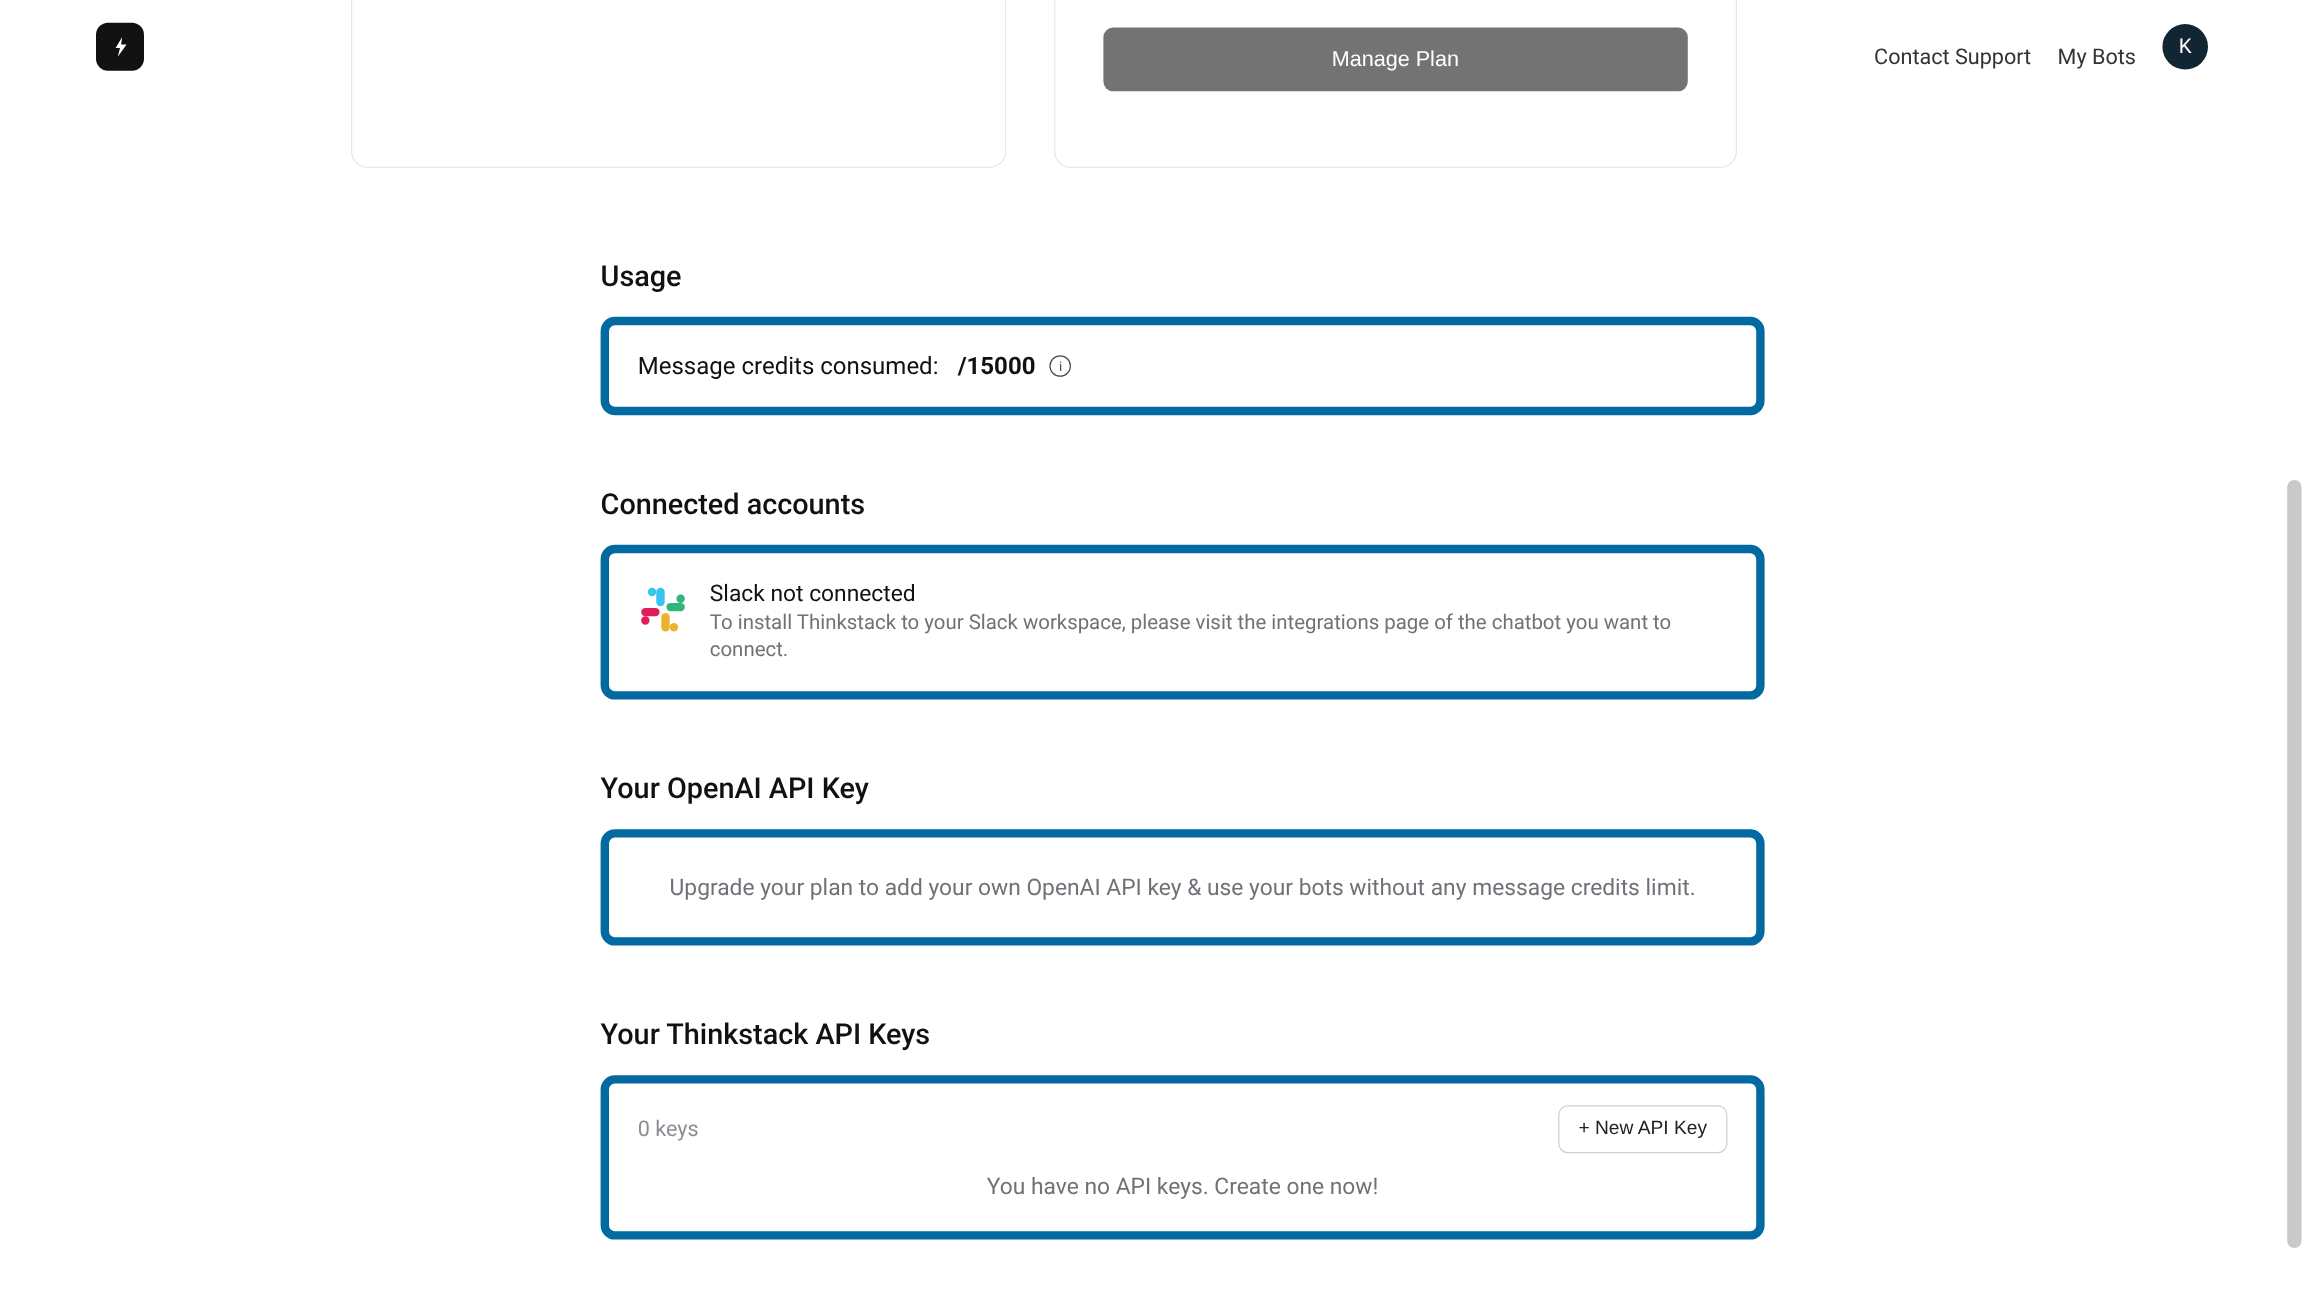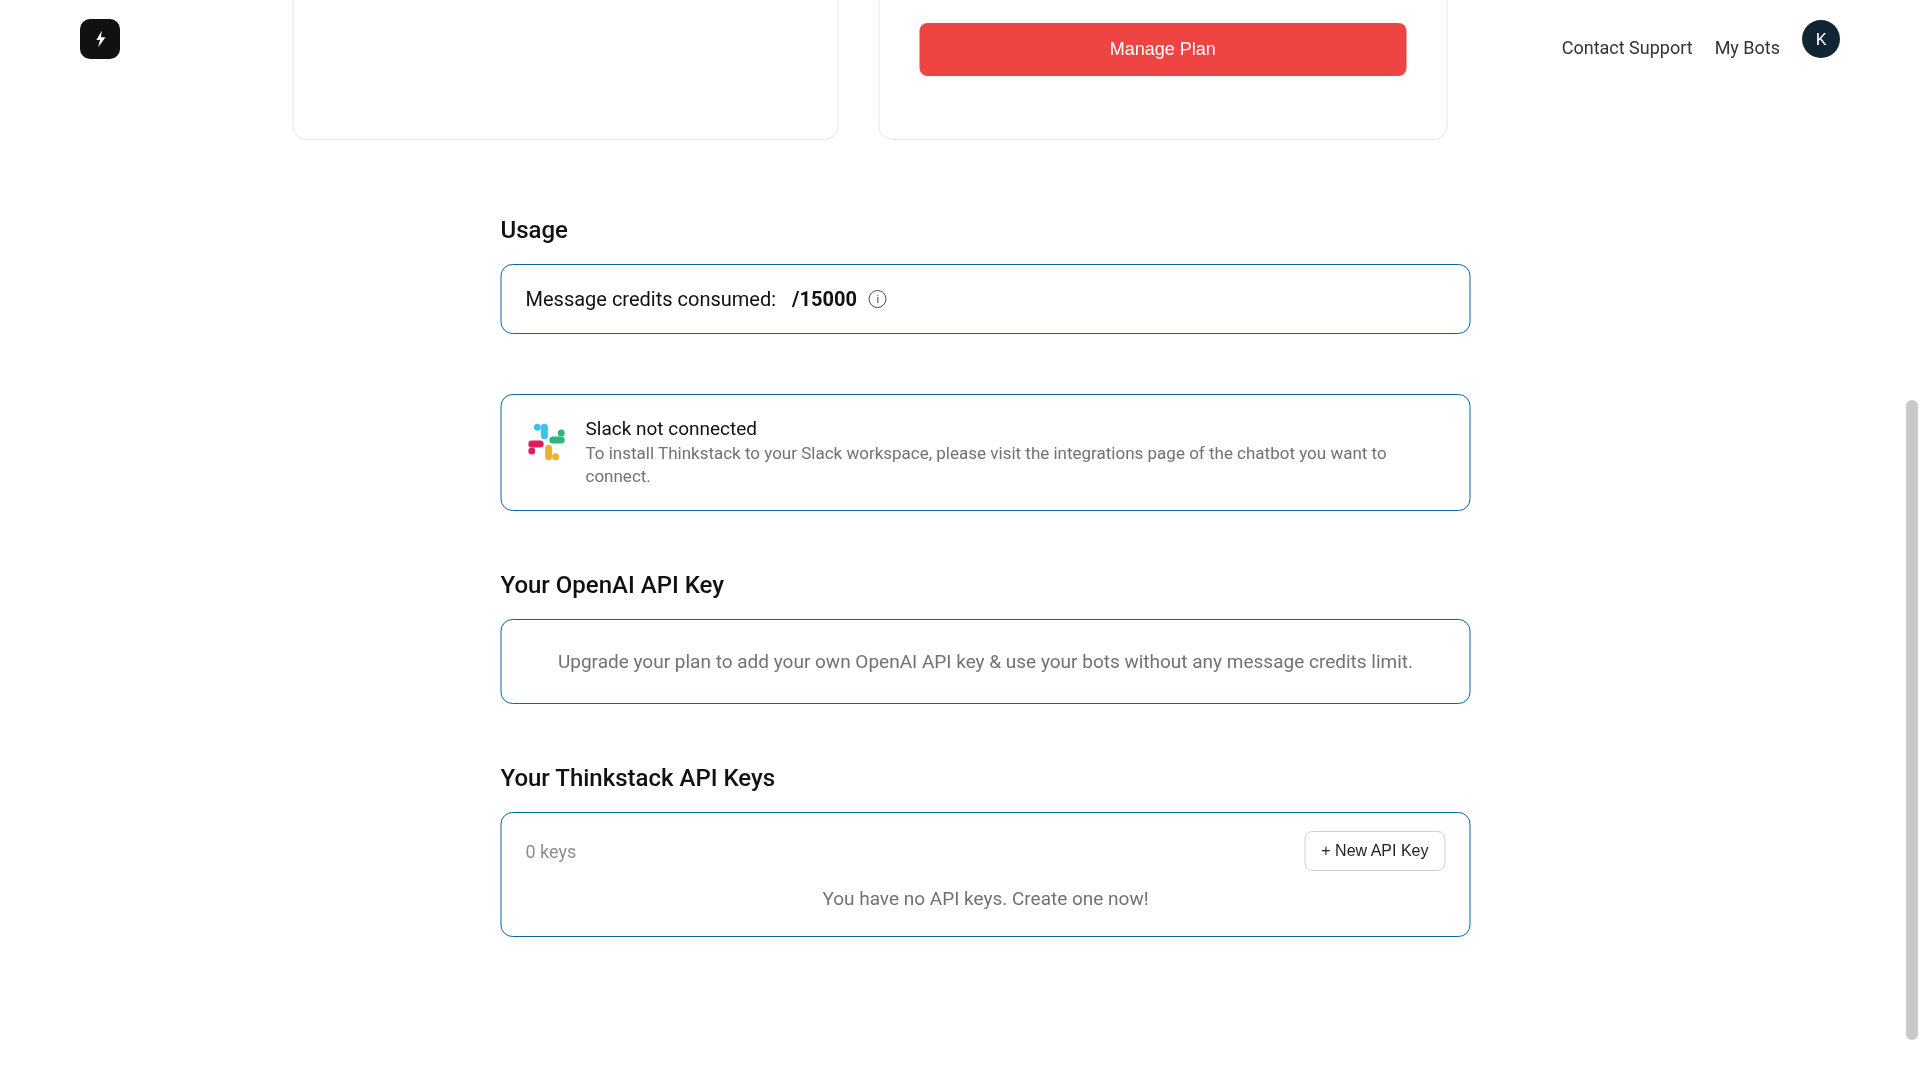--- a/index.html
+++ b/index.html
@@ -76,21 +76,21 @@
       background: #ffffff;
       padding: 24px 28px;
       min-height: 170px;
       position: relative;
     }
     .card-top.right {
       padding: 24px 40px 40px 40px;
     }
     .manage-plan-btn {
       width: 100%;
-      background: #ef4444;
+      background: #737373;
       color: #ffffff;
       border: none;
       border-radius: 8px;
       font-size: 18px;
       padding: 16px 0;
       cursor: pointer;
       margin-top: 28px;
     }
     
     .section {
@@ -99,21 +99,21 @@
       margin-left: 118px;
     }
     .section.first { margin-top: 76px; }
     .section-title {
       font-size: 24px;
       font-weight: 550;
       color: #111111;
       margin-bottom: 20px;
     }
     .panel {
-      border: 1px solid #0369a1;
+      border: 7px solid #0369a1;
       border-radius: 12px;
       padding: 22px 24px;
     }
     .usage-line {
       font-size: 20px;
       color: #111111;
       display: flex;
       align-items: center;
       gap: 8px;
     }
@@ -239,20 +239,21 @@
       <div class="usage-line">
         <span>Message credits consumed:</span>
         <span></span>
         <span class="usage-limit">/15000</span>
         <span class="info-icon">i</span>
       </div>
     </div>
   </div>
 
   <div class="section">
+    <div class="section-title">Connected accounts</div>
     <div class="panel slack-panel">
       <svg class="slack-icon" viewBox="0 0 60 60">
         <g>
           <rect x="22" y="4" width="10" height="22" rx="5" fill="#36C5F0"></rect>
           <rect x="34" y="22" width="22" height="10" rx="5" fill="#2EB67D"></rect>
           <rect x="28" y="34" width="10" height="22" rx="5" fill="#ECB22E"></rect>
           <rect x="4" y="28" width="22" height="10" rx="5" fill="#E01E5A"></rect>
           <circle cx="17" cy="9" r="5" fill="#36C5F0"></circle>
           <circle cx="51" cy="17" r="5" fill="#2EB67D"></circle>
           <circle cx="43" cy="51" r="5" fill="#ECB22E"></circle>

